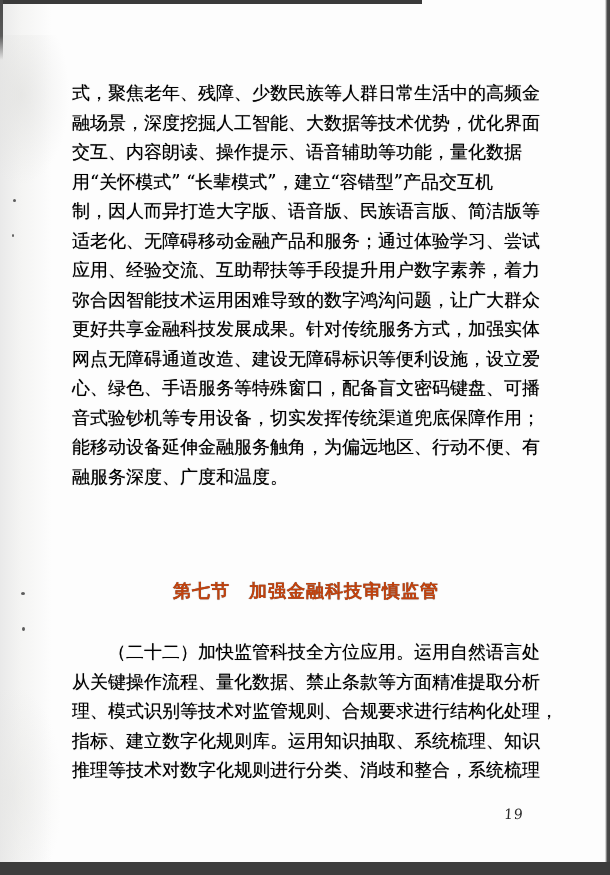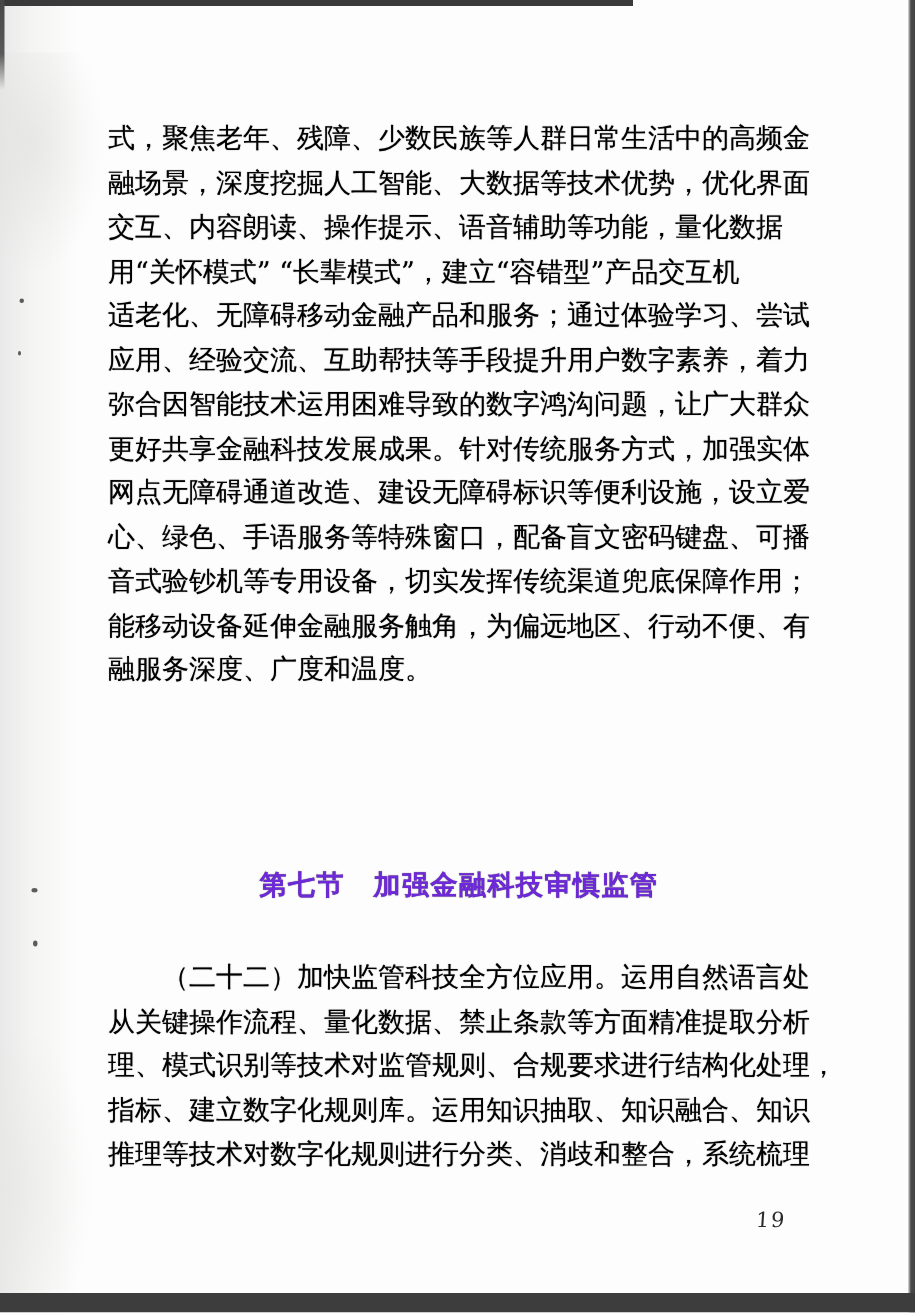--- a/index.html
+++ b/index.html
@@ -85,21 +85,21 @@
   .para1 { top: 78px; }
   .para2 { top: 637px; }
   .heading {
     position: absolute;
     left: 72px; top: 576px;
     width: 468px; height: 29px;
     line-height: 29px;
     text-align: center;
     font-weight: bold;
     font-size: 18px;
-    color: #6d28d9;
+    color: #c2410c;
     letter-spacing: 1px;
     white-space: nowrap;
     text-shadow: 0 0 0.7px rgba(37,37,37,0.8);
   }
   .page-number {
     position: absolute;
     left: 504px; top: 806px;
     font-size: 14px;
     color: #2b2b2b;
     letter-spacing: 1px;
@@ -123,36 +123,37 @@
   <div class="speck" style="left:13px; top:199px; width:3px; height:3px;"></div>
   <div class="speck" style="left:12px; top:234px; width:2px; height:3px;"></div>
   <div class="speck" style="left:21px; top:592px; width:4px; height:3px;"></div>
   <div class="speck" style="left:22px; top:627px; width:3px; height:4px;"></div>
 
   <div class="bodytext para1">
     <div class="tline">式，聚焦老年、残障、少数民族等人群日常生活中的高频金</div>
     <div class="tline">融场景，深度挖掘人工智能、大数据等技术优势，优化界面</div>
     <div class="tline">交互、内容朗读、操作提示、语音辅助等功能，量化数据</div>
     <div class="tline">用“关怀模式” “长辈模式”，建立“容错型”产品交互机</div>
+    <div class="tline">制，因人而异打造大字版、语音版、民族语言版、简洁版等</div>
     <div class="tline">适老化、无障碍移动金融产品和服务；通过体验学习、尝试</div>
     <div class="tline">应用、经验交流、互助帮扶等手段提升用户数字素养，着力</div>
     <div class="tline">弥合因智能技术运用困难导致的数字鸿沟问题，让广大群众</div>
     <div class="tline">更好共享金融科技发展成果。针对传统服务方式，加强实体</div>
     <div class="tline">网点无障碍通道改造、建设无障碍标识等便利设施，设立爱</div>
     <div class="tline">心、绿色、手语服务等特殊窗口，配备盲文密码键盘、可播</div>
     <div class="tline">音式验钞机等专用设备，切实发挥传统渠道兜底保障作用；</div>
     <div class="tline">能移动设备延伸金融服务触角，为偏远地区、行动不便、有</div>
     <div class="tline">融服务深度、广度和温度。</div>
   </div>
 
   <div class="heading">第七节　加强金融科技审慎监管</div>
 
   <div class="bodytext para2">
     <div class="tline indent">（二十二）加快监管科技全方位应用。运用自然语言处</div>
     <div class="tline">从关键操作流程、量化数据、禁止条款等方面精准提取分析</div>
     <div class="tline">理、模式识别等技术对监管规则、合规要求进行结构化处理，</div>
-    <div class="tline">指标、建立数字化规则库。运用知识抽取、知识融合、知识</div>
+    <div class="tline">指标、建立数字化规则库。运用知识抽取、系统梳理、知识</div>
     <div class="tline">推理等技术对数字化规则进行分类、消歧和整合，系统梳理</div>
   </div>
 
   <div class="page-number">19</div>
 
 </div>
 
 </body></html>

